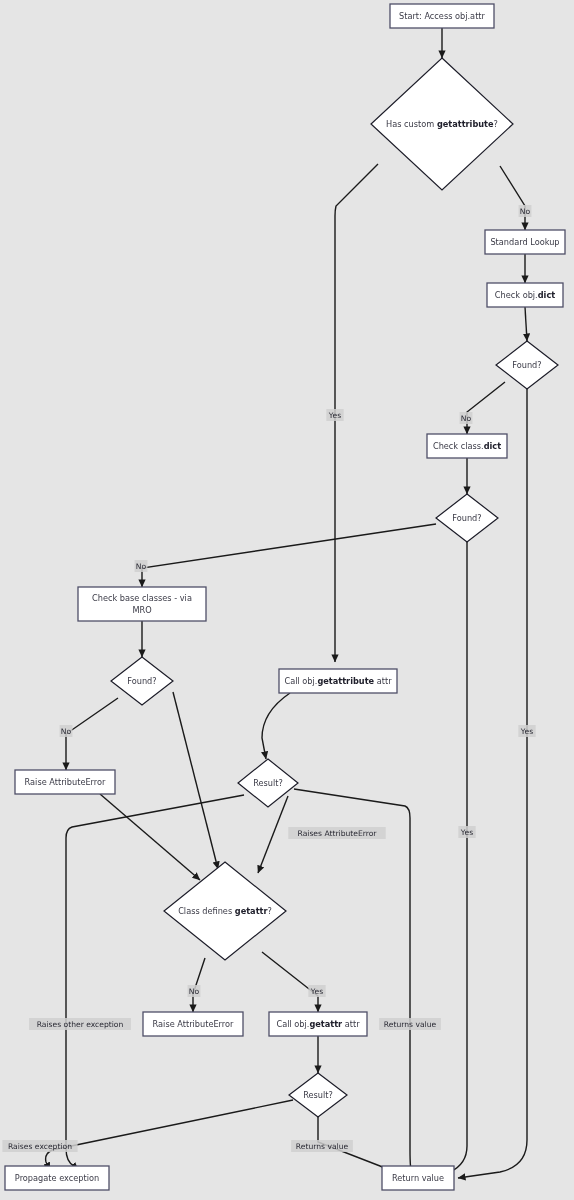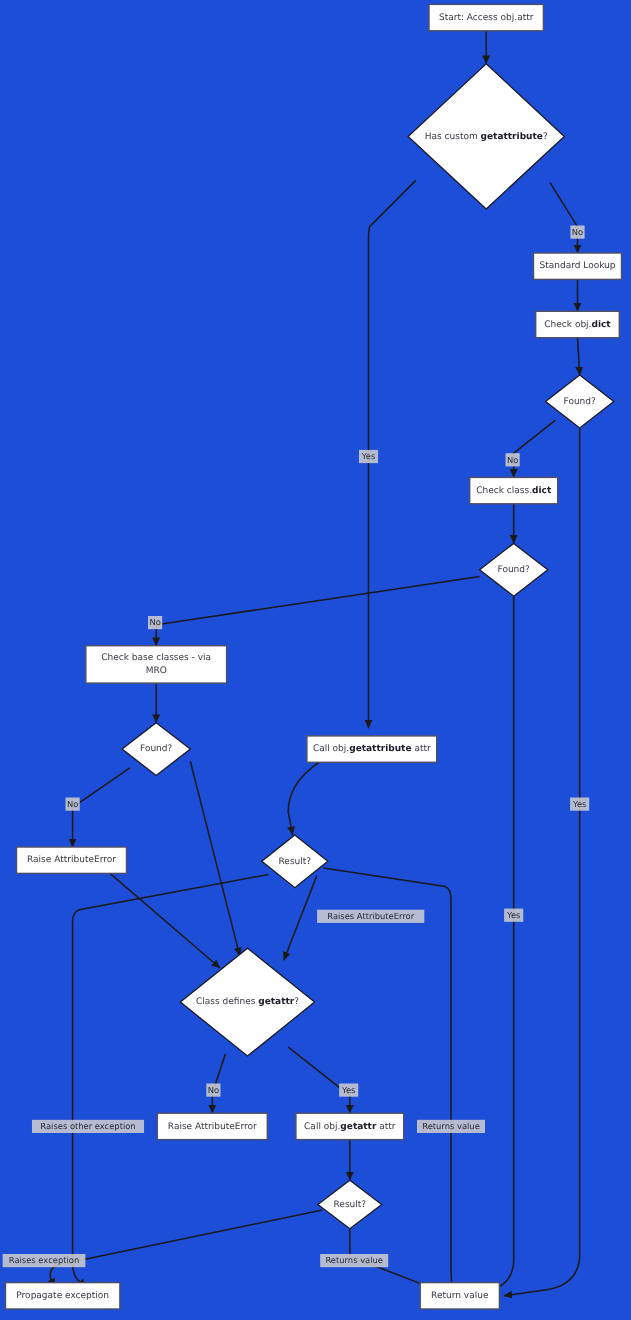--- a/index.html
+++ b/index.html
@@ -7,21 +7,21 @@
     padding: 0;
     background: #ffffff;
   }
   body {
     font-family: "DejaVu Sans", sans-serif;
   }
   #chart-root {
     position: relative;
     width: 574px;
     height: 1200px;
-    background: #1d4ed8;
+    background: #e5e5e5;
     overflow: hidden;
   }
   svg#flow-svg {
     position: absolute;
     top: 0;
     left: 0;
     width: 574px;
     height: 1200px;
   }
   .edge-path {

